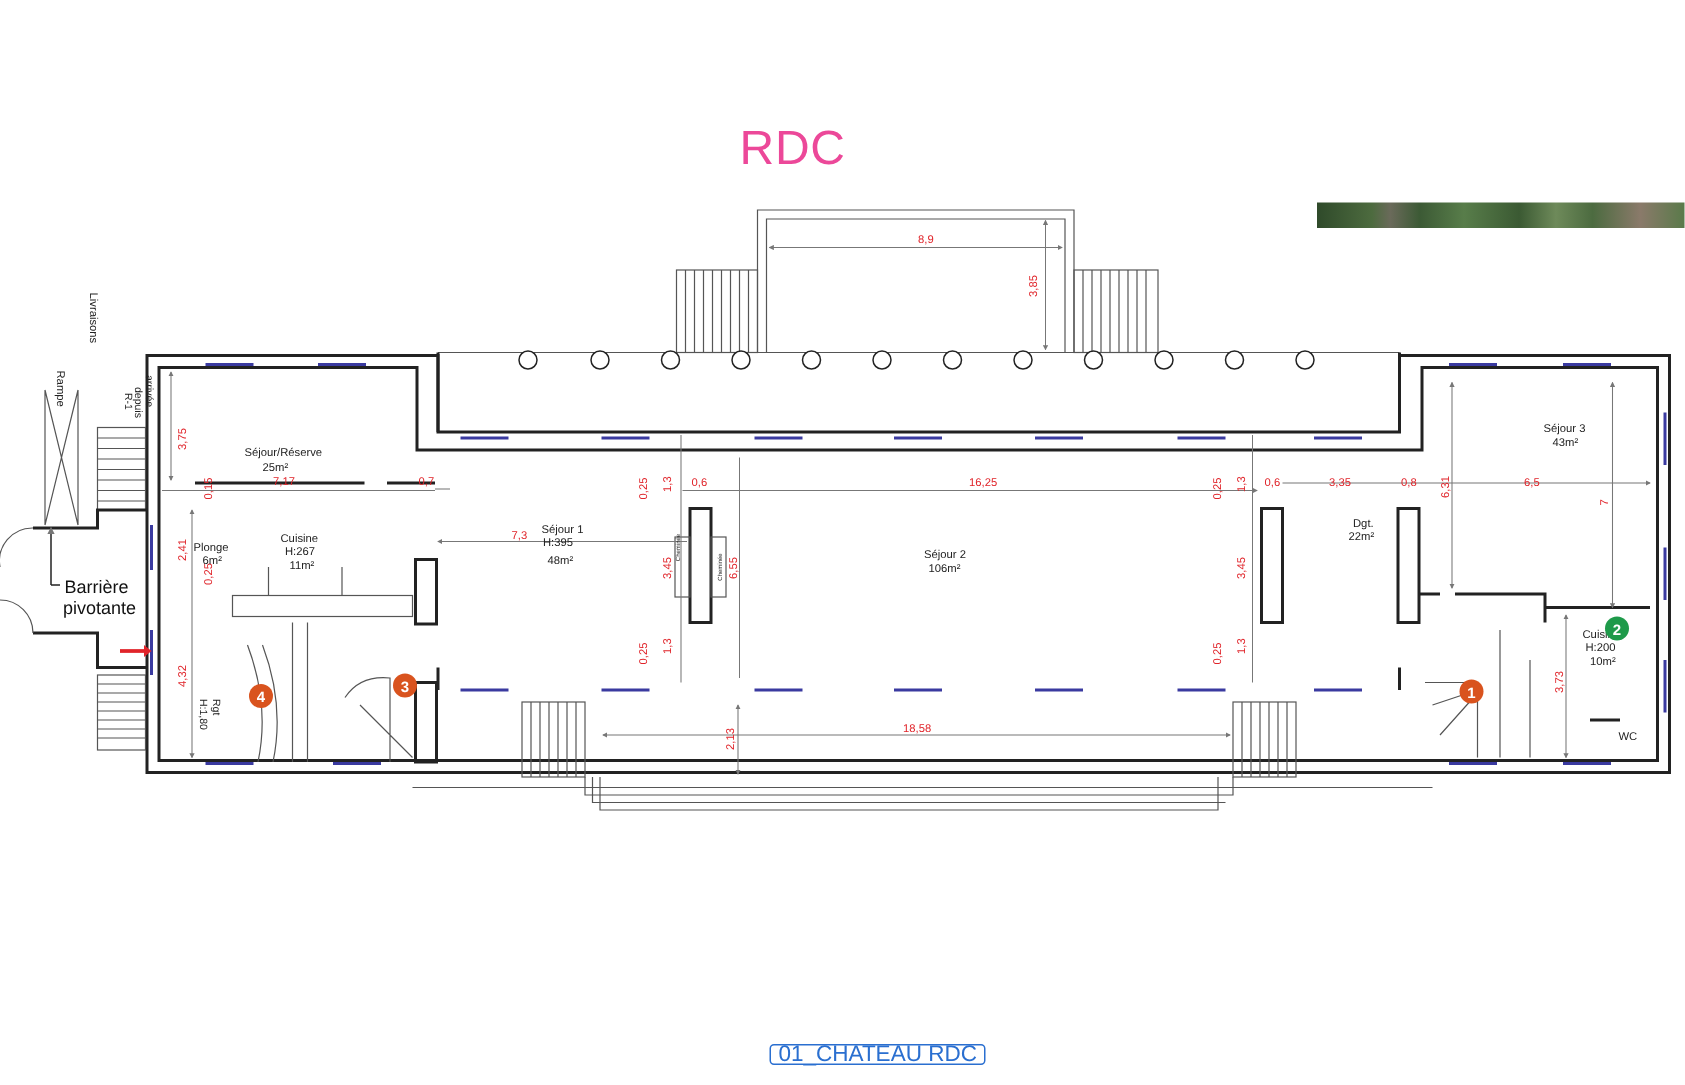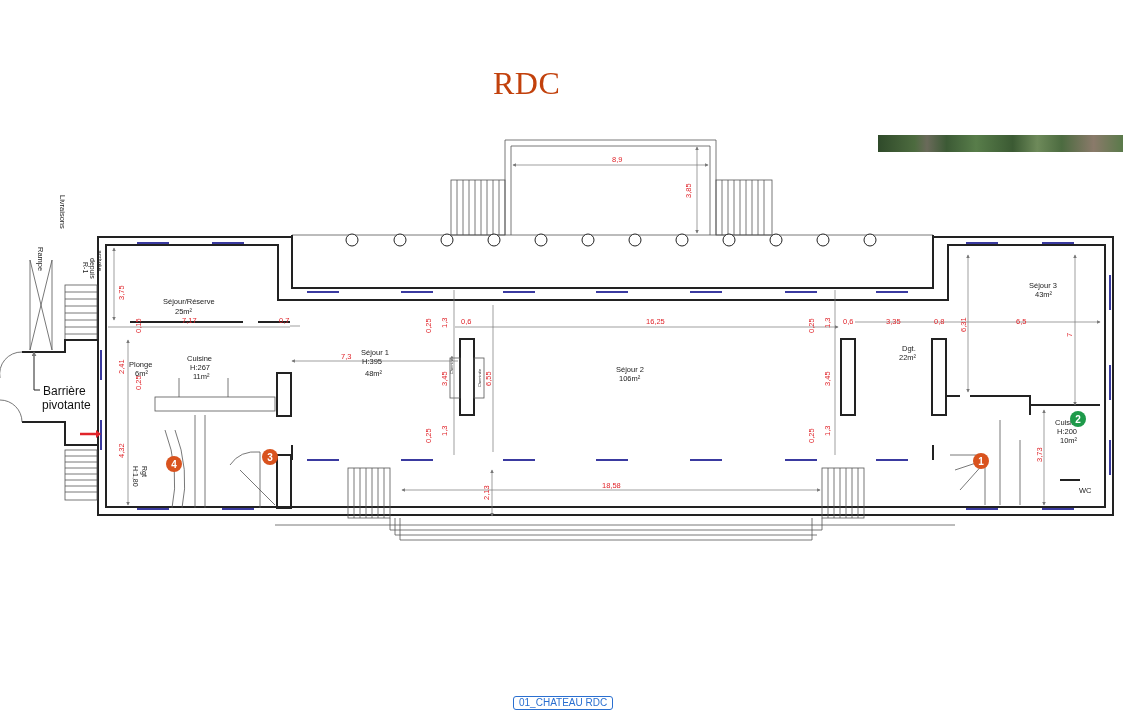--- a/index.html
+++ b/index.html
@@ -1,29 +1,29 @@
 <!DOCTYPE html>
 <html><head>
 <meta charset="utf-8">
 <style>
   html,body{margin:0;padding:0;background:#fff;}
   body{width:1123px;height:723px;position:relative;overflow:hidden;font-family:"Liberation Sans",sans-serif;}
-  #title{position:absolute;left:493px;top:65px;font-size:32px;color:#c2410c;font-family:Liberation Serif, serif;letter-spacing:0.5px;}
+  #title{position:absolute;left:493px;top:80px;font-size:32px;color:#ec4899;font-family:Liberation Sans, sans-serif;letter-spacing:0.5px;}
   #aerial{position:absolute;left:878px;top:135px;width:245px;height:17px;background:linear-gradient(90deg,#2f4a2a 0%,#4d6b3f 15%,#6a6a5a 20%,#3c5a35 28%,#587d4a 40%,#3b5a33 55%,#6e8a5a 65%,#4c6b40 75%,#8a7a6a 88%,#5a7a4a 100%);}
   #plan{position:absolute;left:0;top:0;}
   .lbl{font-size:7.5px;fill:#222;font-family:"Liberation Sans",sans-serif;}
   .dim{font-size:7.5px;fill:#e0242a;font-family:"Liberation Sans",sans-serif;}
   .note{font-size:12px;fill:#111;font-family:"Liberation Sans",sans-serif;}
   .small{font-size:7px;fill:#222;font-family:"Liberation Sans",sans-serif;}
   .wall{fill:none;stroke:#222;stroke-width:2;}
   .thin{fill:none;stroke:#555;stroke-width:0.8;}
   .dl{stroke:#777;stroke-width:0.7;fill:none;}
   .win{stroke:#3a3aa0;stroke-width:2;}
   .col{fill:#fff;stroke:#222;stroke-width:1;}
-  #footer-tag{position:absolute;left:513px;top:696px;padding:0 5px;height:12px;line-height:12px;border:1.5px solid #2a6fd0;border-radius:3px;color:#2a6fd0;font-size:10px;font-family:"Liberation Sans",sans-serif;}
+  #footer-tag{position:absolute;left:513px;top:696px;padding:0 5px;height:12px;line-height:12px;border:1.5px solid #2a6fd0;border-radius:3px;color:#2a6fd0;font-size:15px;font-family:"Liberation Sans",sans-serif;}
 </style>
 </head>
 <body>
 
 <div id="title">RDC</div>
 <div id="aerial"></div>
 
 <svg id="plan" width="1123" height="723" viewBox="0 0 1123 723">
   <defs>
     <marker id="ar" viewBox="0 0 6 6" refX="5" refY="3" markerWidth="5" markerHeight="5" orient="auto-start-reverse">

